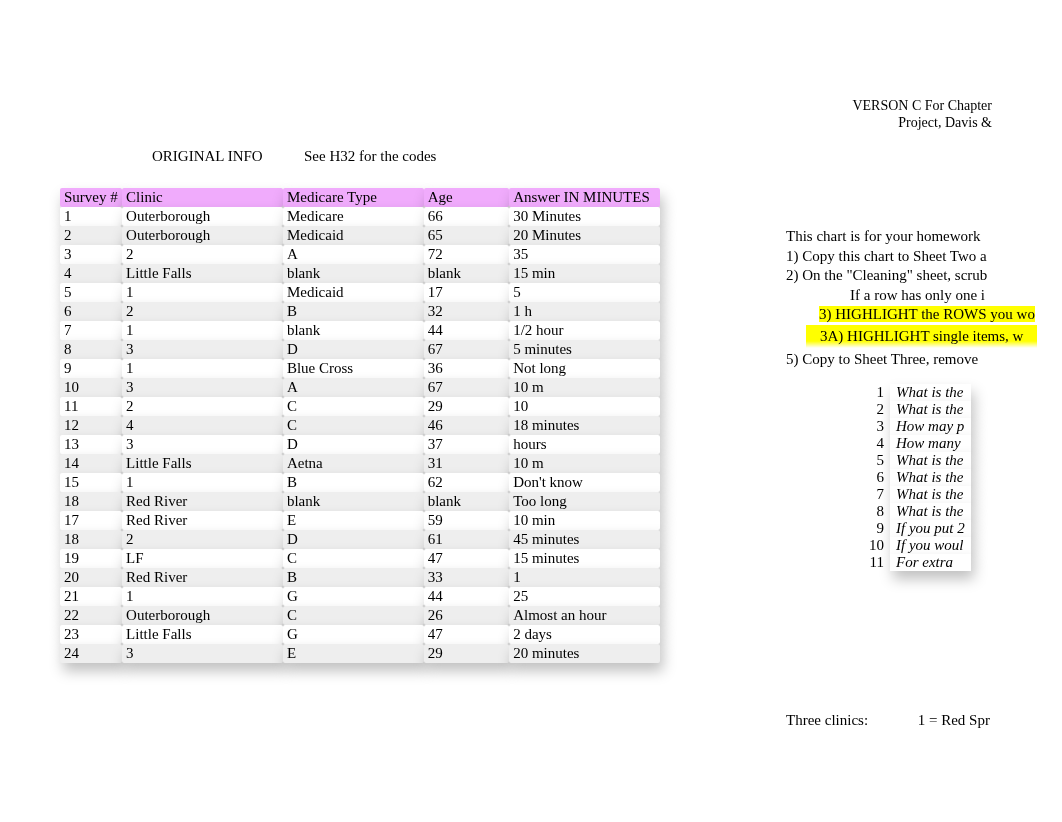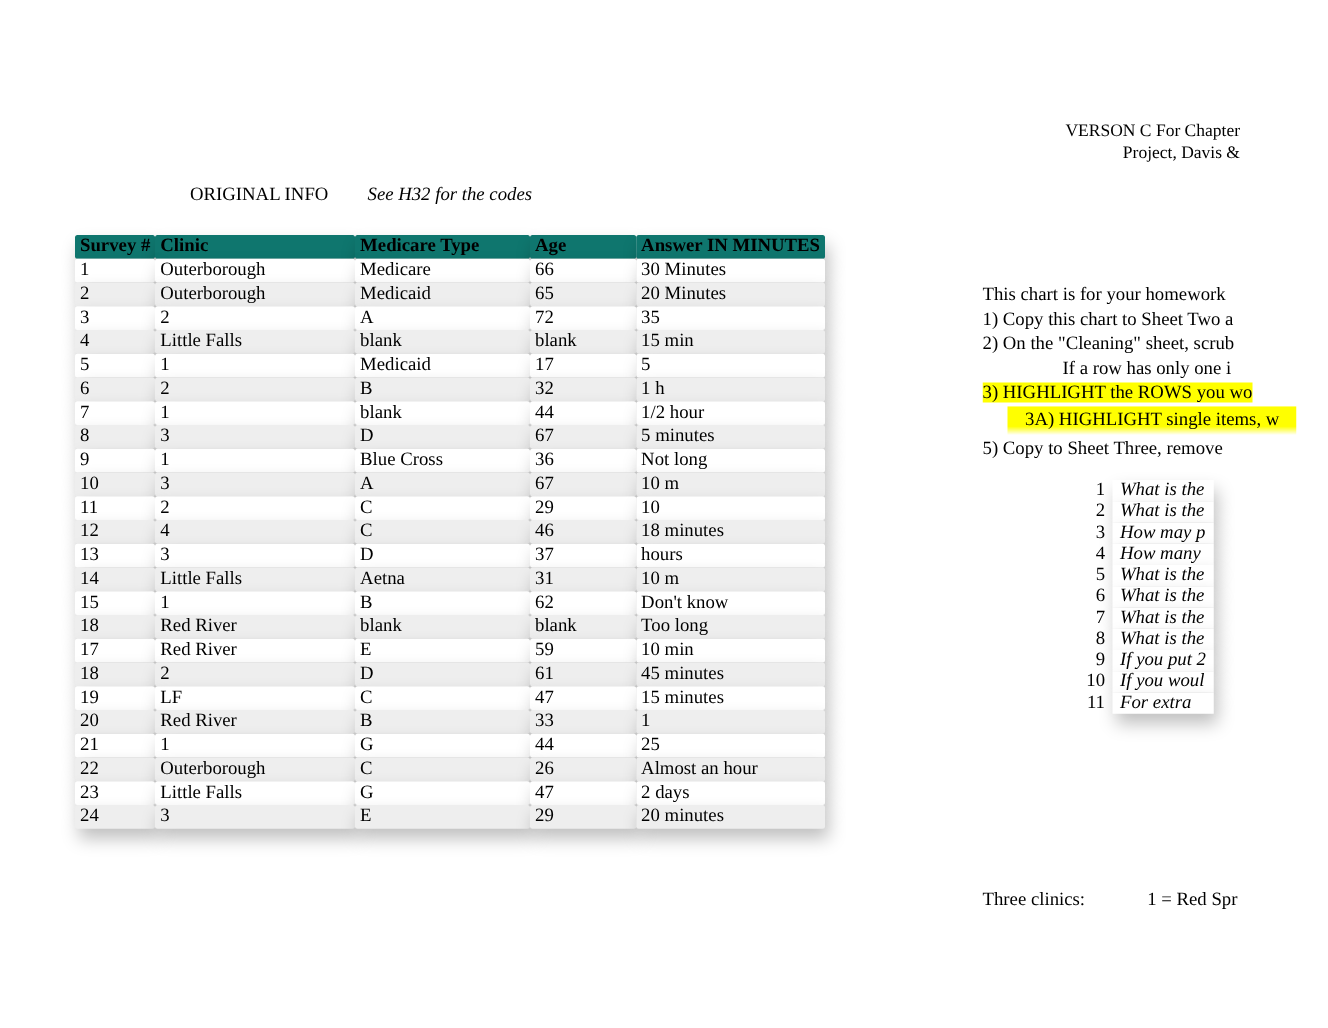--- a/index.html
+++ b/index.html
@@ -22,22 +22,21 @@
       line-height: 1.2;
     }
     .orig-info {
       position: absolute;
       top: 148px;
       left: 152px;
     }
     .see-codes {
       position: absolute;
       top: 148px;
-      left: 294px;
-      font-style: italic;
+      left: 304px;
     }
     .table-wrap {
       position: absolute;
       top: 188px;
       left: 60px;
       width: 600px;
     }
     .shadow-col {
       box-shadow: 3px 8px 14px rgba(0,0,0,0.25);
       background: #fff;
@@ -48,38 +47,39 @@
       width: 100%;
     }
     .table-wrap td, .table-wrap th {
       padding: 1px 4px;
       text-align: left;
       font-weight: normal;
       white-space: nowrap;
     }
     .table-wrap tr:nth-child(even) td { background: #eee; }
     .table-wrap tr:nth-child(odd) td { background: #fff; }
-    .table-wrap tr.header td { background: #0f766e; font-weight: bold; }
+    .table-wrap tr.header td { background: #f0abfc; }
     .col-survey { width: 60px; text-align: right; padding-right: 10px; }
     .col-clinic { width: 160px; }
     .col-ins { width: 140px; }
     .col-age { width: 85px; }
     .col-ans { width: 150px; }
 
     .instructions {
       position: absolute;
       top: 227px;
       left: 786px;
       width: 280px;
       font-size: 15px;
       line-height: 1.3;
     }
     .instructions .line { white-space: nowrap; overflow: hidden; }
     .hl {
       background: #ffff00;
+      margin-left: 33px;
     }
     .hl-wrap {
       background: linear-gradient(to bottom, #ffff00 0%, #ffff00 70%, rgba(255,255,0,0) 100%);
       padding: 2px 14px;
       display: inline-block;
     }
     .sub-list {
       position: absolute;
       top: 384px;
       left: 840px;

